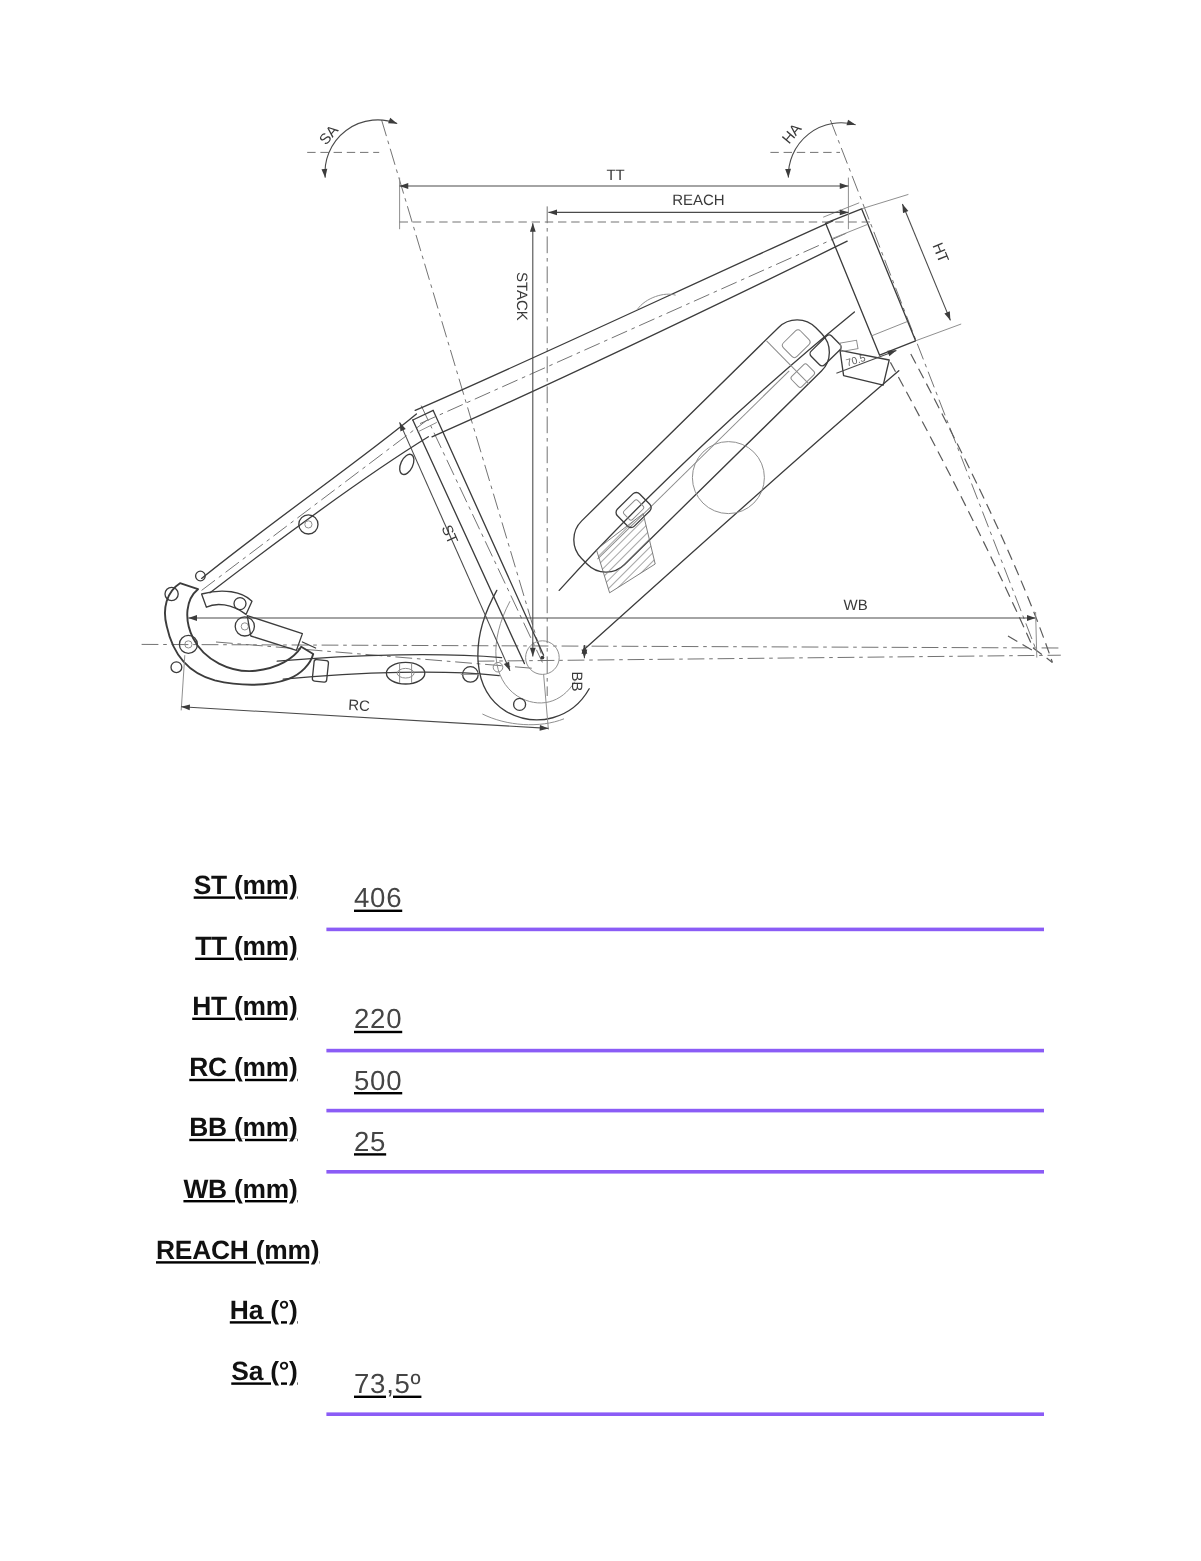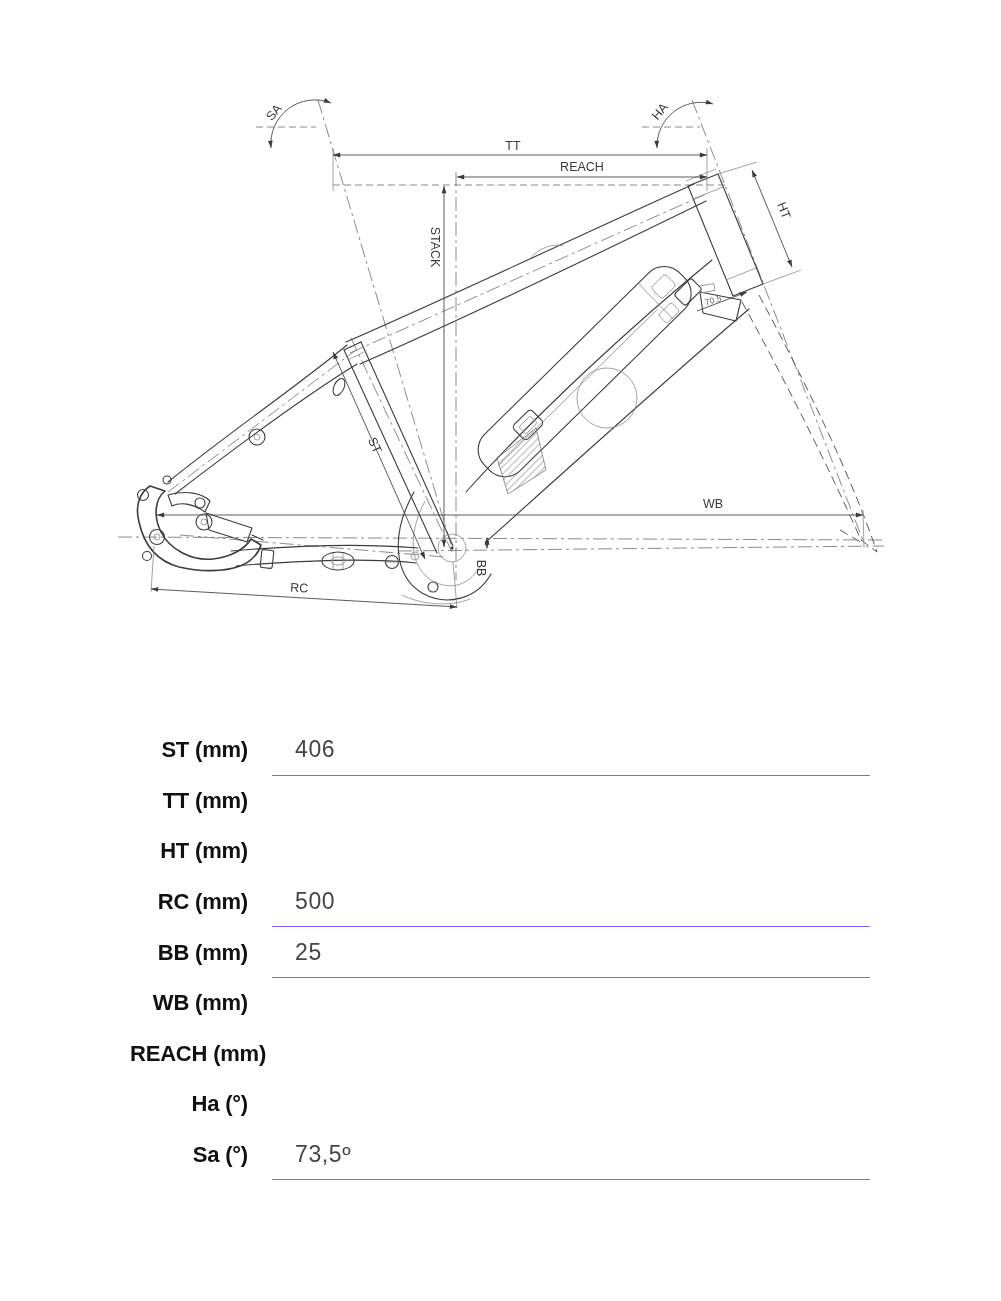--- a/index.html
+++ b/index.html
@@ -12,23 +12,23 @@
   .tl{fill:none;stroke:#8a8a8a;stroke-width:0.8;}
   .dim{fill:none;stroke:#4a4a4a;stroke-width:0.9;}
   .cl{fill:none;stroke:#6d6d6d;stroke-width:0.8;stroke-dasharray:14 4 3 4;}
   .dsh{fill:none;stroke:#6d6d6d;stroke-width:0.8;stroke-dasharray:7 4;}
   .dshf{fill:none;stroke:#5a5a5a;stroke-width:1;stroke-dasharray:9 5;}
   text.dlab{fill:#3a3a3a;font-size:12.5px;font-family:"Liberation Sans",sans-serif;text-anchor:middle;}
   text.slab{fill:#5f5f5f;font-size:8.5px;font-family:"Liberation Sans",sans-serif;text-anchor:middle;}
 
   
   #geo-table{position:absolute;left:130px;top:725px;width:740px;}
-  .g-row{display:flex;height:50.6px;align-items:center;}
+  .g-row{display:flex;height:50.6px;align-items:flex-start;text-decoration:underline;}
   .g-label{width:118px;text-align:right;font-weight:700;font-size:22px;color:#111111;letter-spacing:-0.2px;white-space:nowrap;}
-  .g-valwrap{flex:1;margin-left:24px;height:100%;display:flex;align-items:center;padding-left:23px;border-bottom:1px solid #8b5cf6;box-sizing:border-box;}
+  .g-valwrap{flex:1;margin-left:24px;height:100%;display:flex;align-items:center;padding-left:23px;border-bottom:3px solid #8b5cf6;box-sizing:border-box;}
   .g-value{font-size:23px;font-weight:400;color:#454545;letter-spacing:0.6px;}
 </style>
 </head>
 <body>
 
 <svg id="diagram" width="1001" height="672" viewBox="0 0 1001 672" xmlns="http://www.w3.org/2000/svg">
   <defs>
     <marker id="ar" markerWidth="9" markerHeight="7" refX="8.4" refY="3" orient="auto-start-reverse">
       <path d="M0.4,0.3 L8.5,3 L0.4,5.7 Z" fill="#3c3c3c"></path>
     </marker>
@@ -193,20 +193,23 @@
     <div class="g-label">ST (mm)</div>
     <div class="g-valwrap">
         <span class="g-value">406</span>
       </div>
   </div>
   <div class="g-row">
     <div class="g-label">TT (mm)</div>
   </div>
   <div class="g-row">
     <div class="g-label">HT (mm)</div>
+    <div class="g-valwrap">
+        <span class="g-value">220</span>
+      </div>
   </div>
   <div class="g-row">
     <div class="g-label">RC (mm)</div>
     <div class="g-valwrap">
         <span class="g-value">500</span>
       </div>
   </div>
   <div class="g-row">
     <div class="g-label">BB (mm)</div>
     <div class="g-valwrap">

